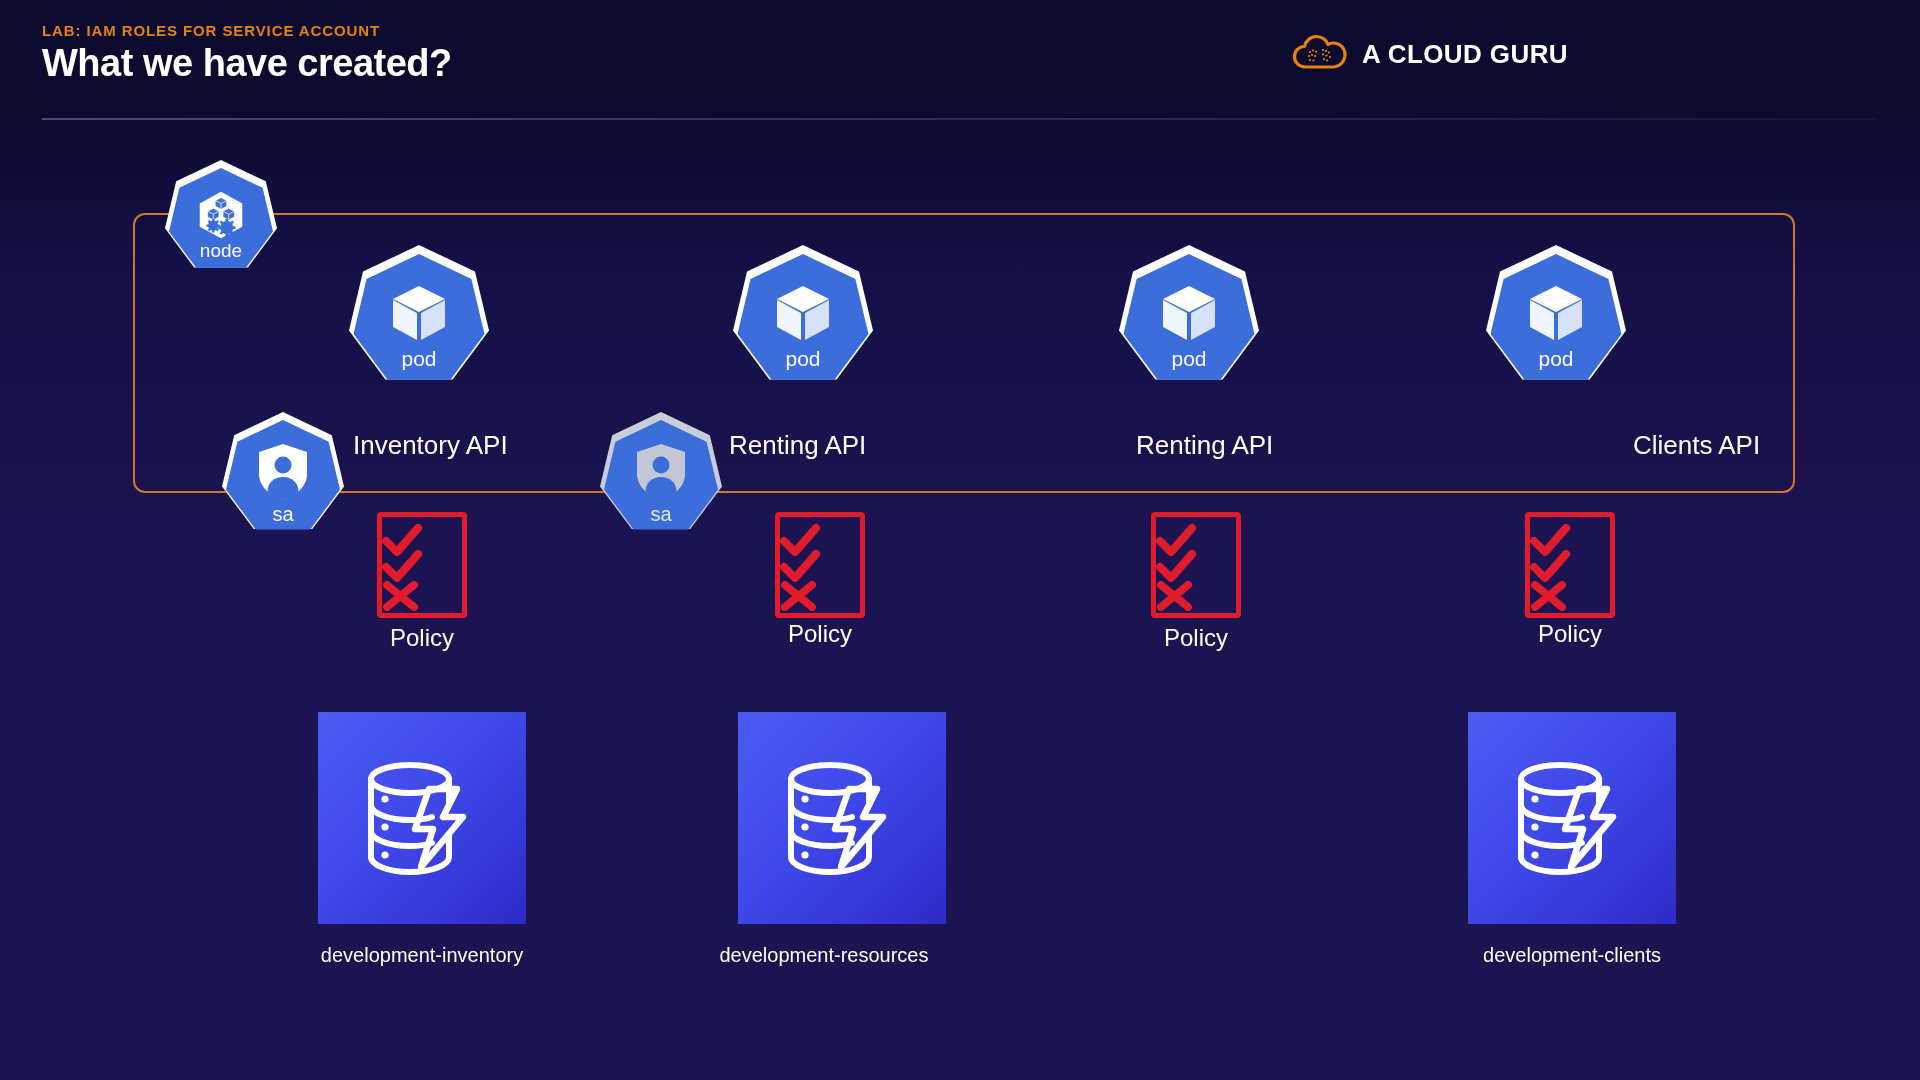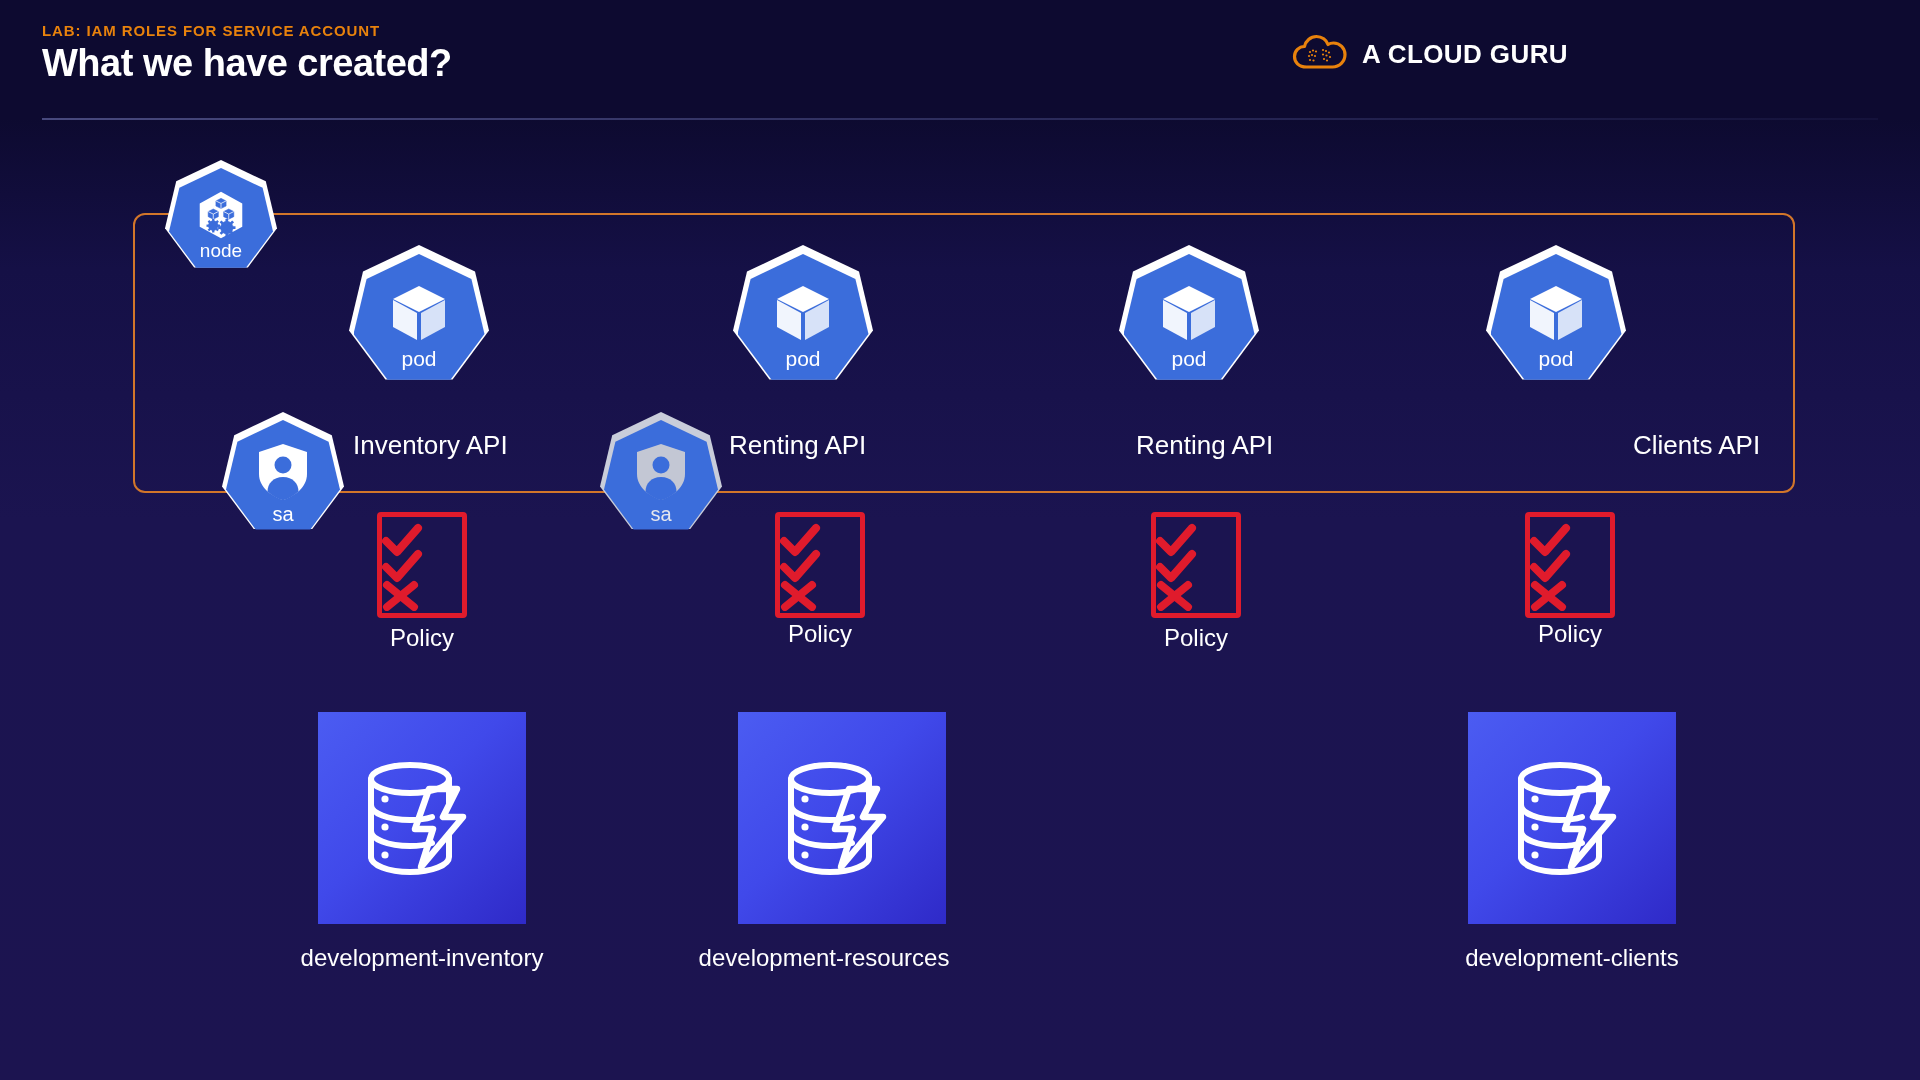--- a/index.html
+++ b/index.html
@@ -106,21 +106,21 @@
   #policy-4 .policy-label { top:108px; }
   
   .db { position:absolute; top:712px; }
   .db-square {
     width:208px; height:212px;
     background:linear-gradient(135deg, #4b5cf2 0%, #4049ea 45%, #2f2ac8 100%);
     display:flex; align-items:center; justify-content:center;
   }
   .db-label {
     position:absolute; top:232px; left:50%; transform:translateX(-50%);
-    font-size:24px; color:#ffffff; white-space:nowrap;
+    font-size:20px; color:#ffffff; white-space:nowrap;
   }
   #db-1 { left:318px; }
   #db-2 { left:702px;padding-left:36px; }
   #db-3 { left:1092px; }
   #db-4 { left:1468px; }
 </style>
 </head>
 <body>
 
 <div id="slide">

